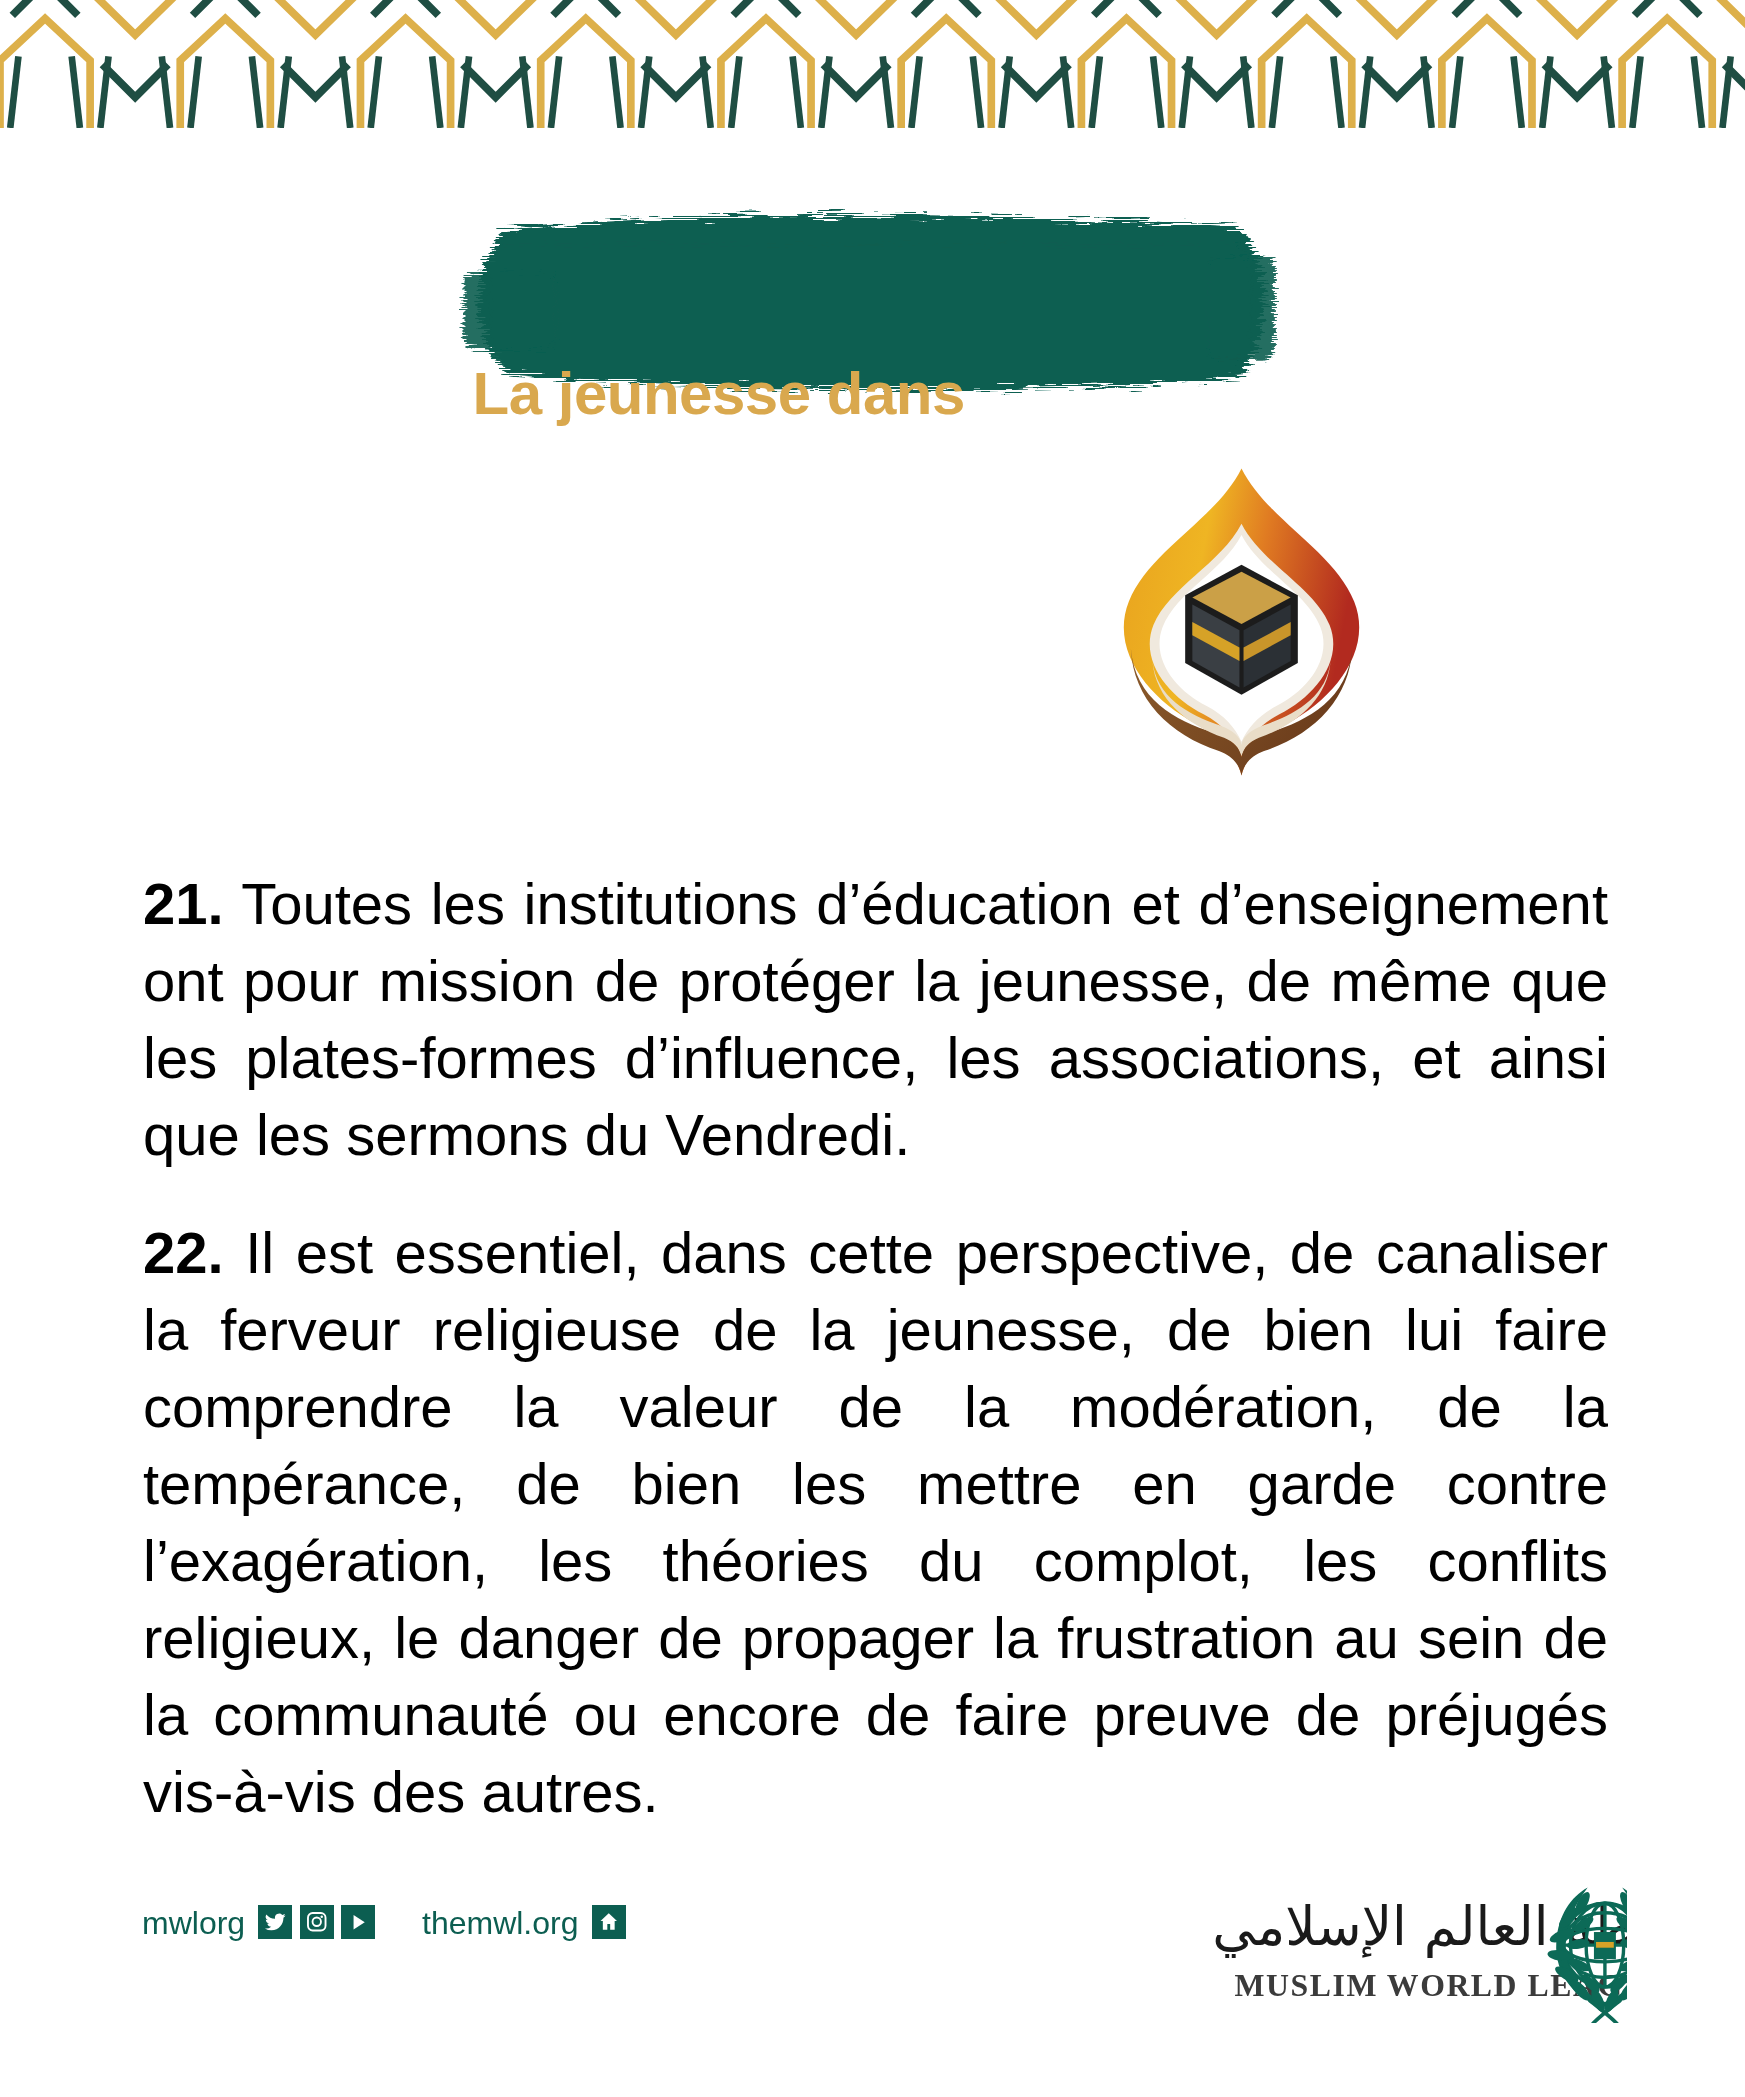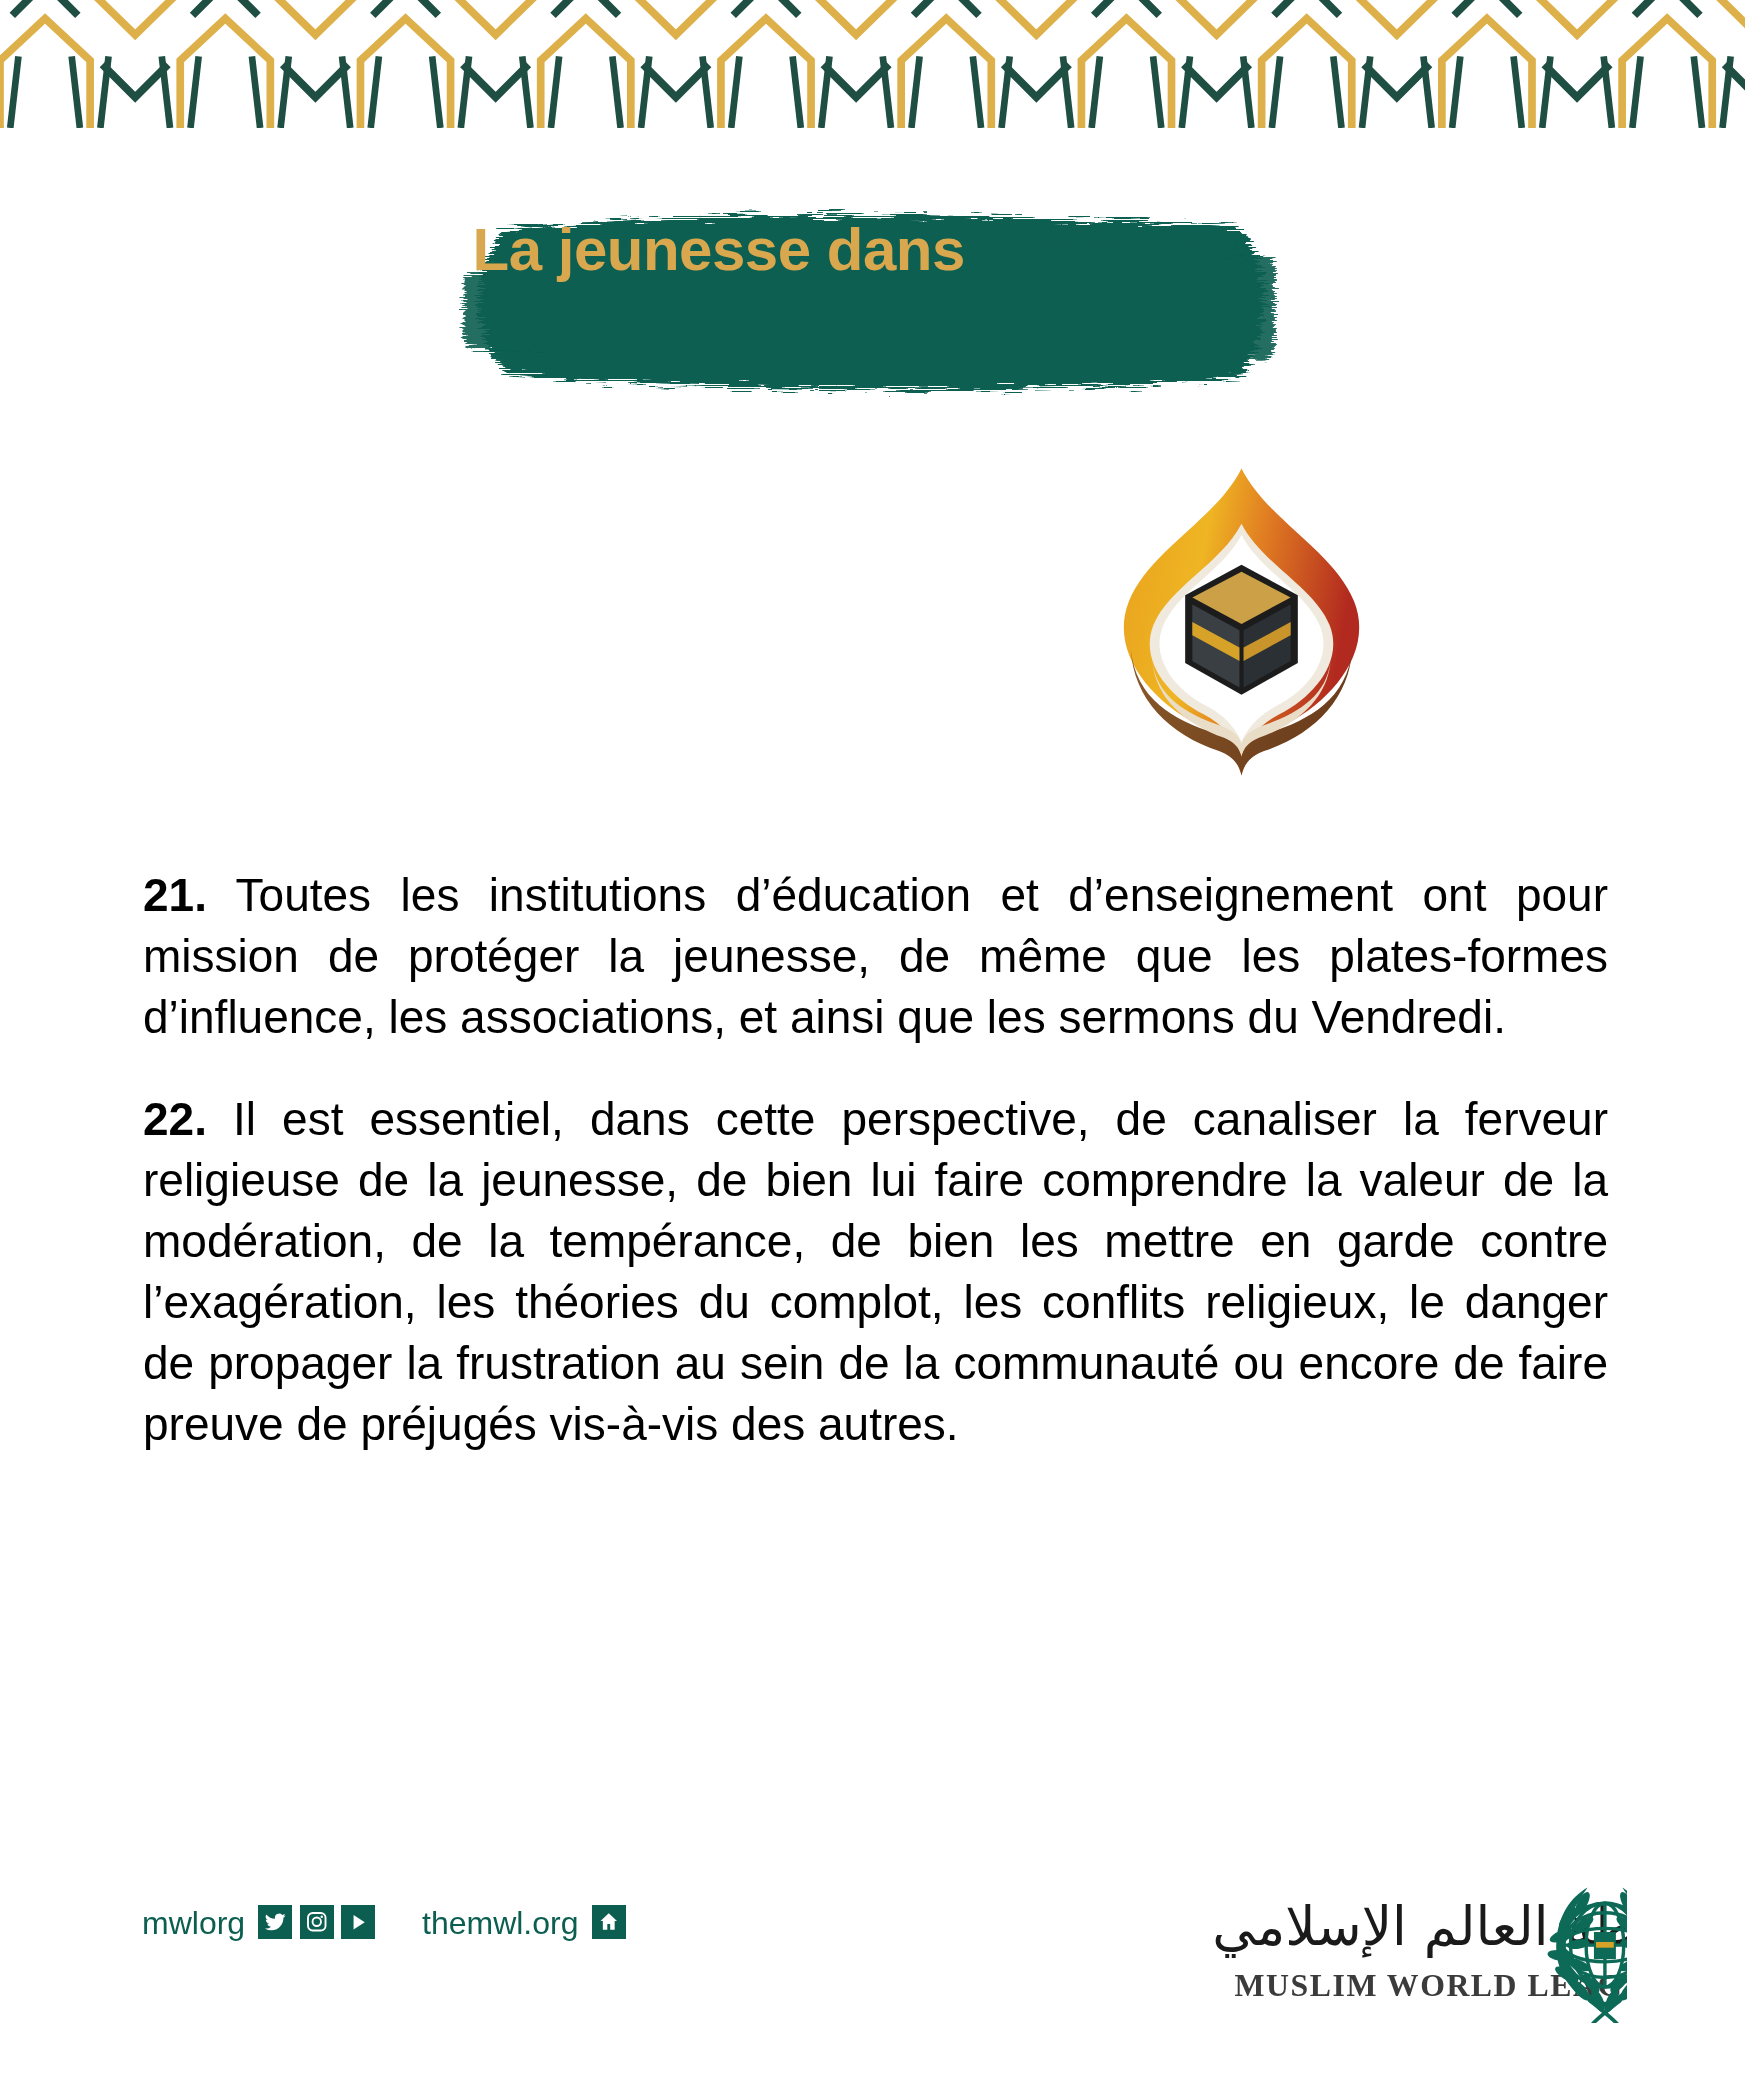--- a/index.html
+++ b/index.html
@@ -16,22 +16,22 @@
     position:absolute; top:0; left:0;
     width:1745px; height:128px;
   }
 
   
   #title-block {
     position:absolute; top:195px; left:0; width:1745px; height:215px;
   }
   #brush-svg { position:absolute; top:0; left:0; width:1745px; height:215px; }
   #title-text {
-    position:absolute; top:0; left:0; width:1422px; height:215px;
-    display:flex; align-items:flex-start; justify-content:center;
+    position:absolute; top:18px; left:0; width:1422px; height:215px;
+    display:flex; align-items:flex-end; justify-content:center;
     padding-left:15.4px; padding-top:19.5px;
   }
   #title-text span {
     color:#d9a84e;
     font-size:60px;
     font-weight:700;
     letter-spacing:-0.5px;
     white-space:nowrap;
   }
 
@@ -50,21 +50,21 @@
   }
   #charter-emblem {
     position:absolute; left:1093px; top:-92px;
     width:297px; height:328px;
   }
 
   
   #body-text {
     position:absolute; top:865px; left:143px; width:1465px;
     color:#000000;
-    font-size:46px;
+    font-size:58px;
     line-height:1.33;
     text-align:justify;
   }
   #body-text .para { margin-bottom:40px; }
   #body-text .para:last-child { margin-bottom:16px; }
   #body-text .para .num { font-weight:700; }
 
   
   #footer { position:absolute; left:0; top:1874px; width:1745px; height:164px; }
 

